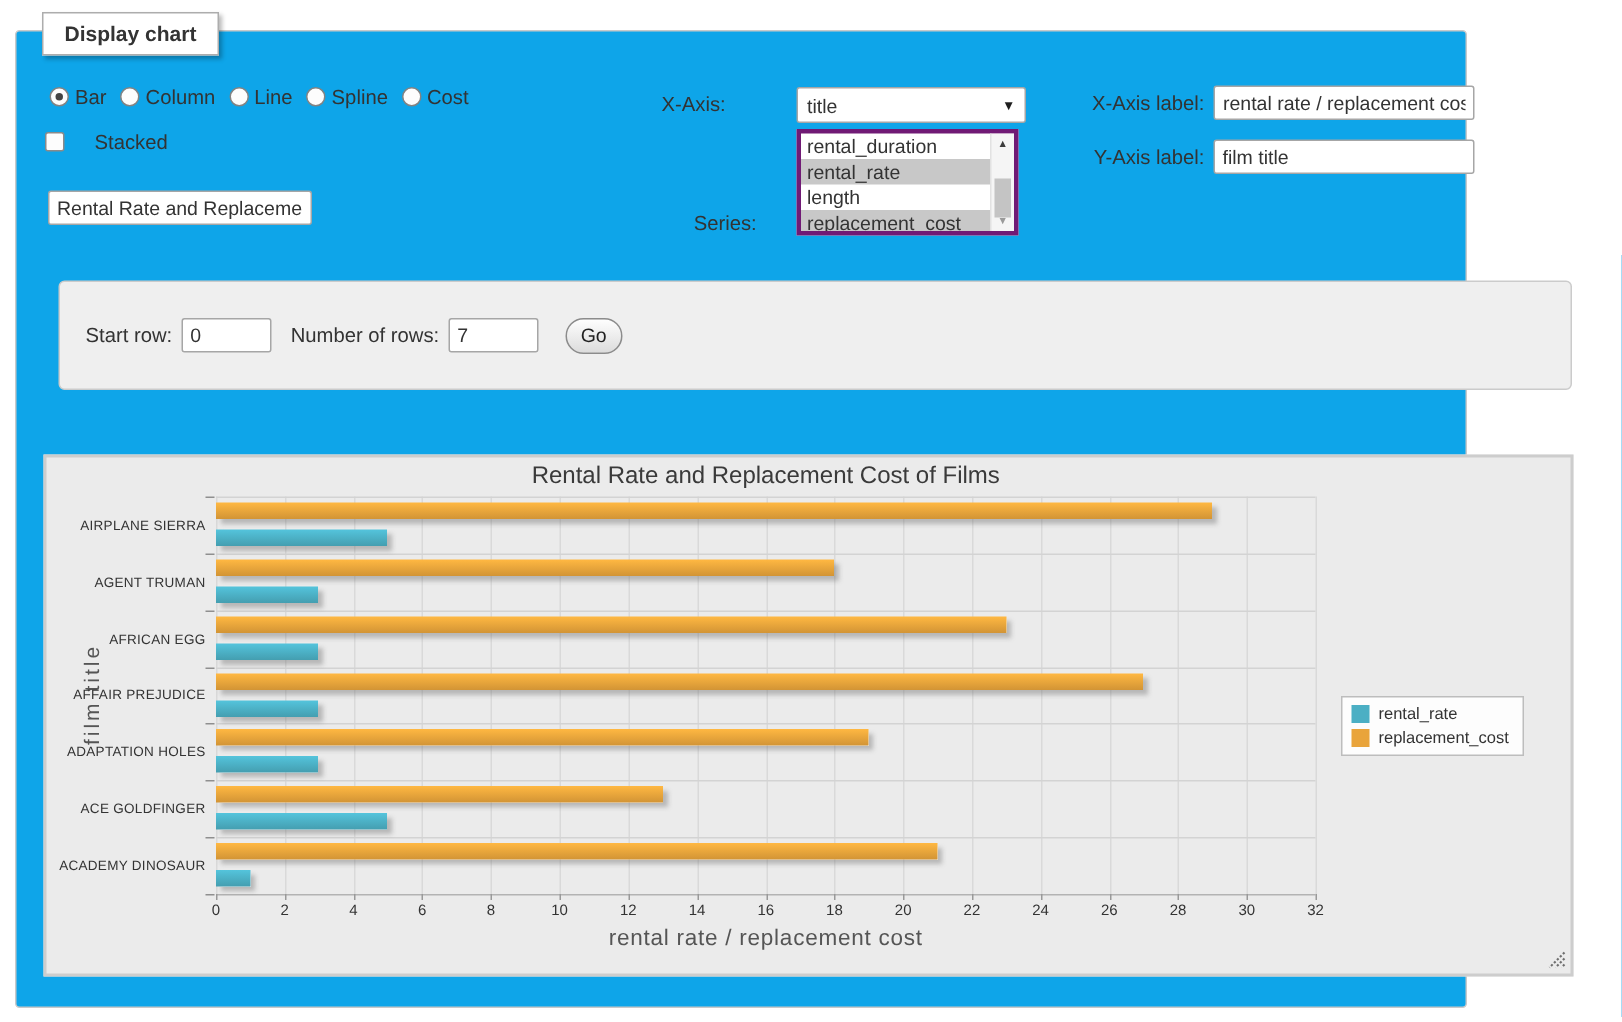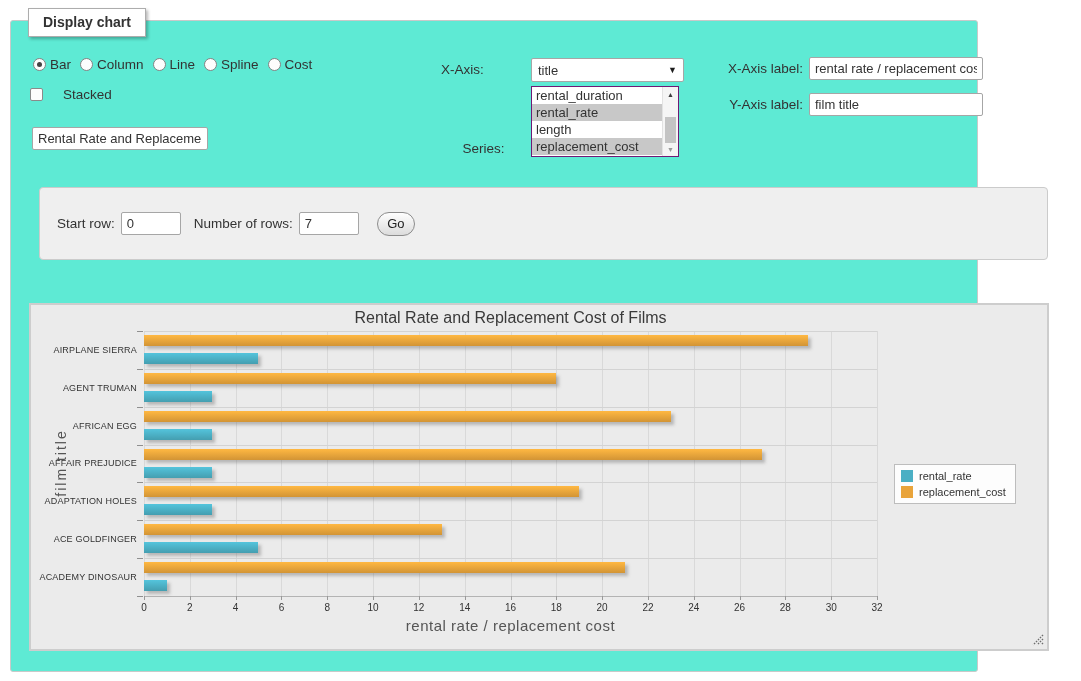--- a/index.html
+++ b/index.html
@@ -1,21 +1,21 @@
 <!DOCTYPE html>
 <html><head>
 <meta charset="utf-8">
 <style>
   * { box-sizing: border-box; }
   body { margin:0; background:#fff; font-family:"Liberation Sans", sans-serif; color:#333; }
   .canvas { position:relative; width:1081px; height:681px; background:#fff; overflow:hidden; }
 
   
   .fieldset { position:absolute; left:10px; top:20px; width:968px; height:652px;
-              background:#5eead4; border:1px solid #c9c9c9; border-radius:3px; }
+              background:#0ea5e9; border:1px solid #c9c9c9; border-radius:3px; }
   .tab { position:absolute; left:17px; top:-13px; background:#fff; border:1px solid #adadad;
          padding:5px 14px 6px; font-size:14px; font-weight:bold; color:#333;
          box-shadow:2px 2px 3px rgba(0,0,0,.28); }
 
   
   .type-row { position:absolute; left:22px; top:36px; display:flex; align-items:center; gap:9px;
               font-size:13.5px; }
   .type-item { display:flex; align-items:center; gap:4px; cursor:default; }
   .radio { width:13px; height:13px; border-radius:50%; border:1px solid #838383; background:#fdfdfd;
            display:inline-block; position:relative; }
@@ -34,21 +34,21 @@
   .lab-series  { left:430px; top:120px; width:85px; text-align:center; }
   .lab-xlabel  { left:698px; top:40px;  width:94px; text-align:right; }
   .lab-ylabel  { left:698px; top:76px;  width:94px; text-align:right; }
 
   .select { position:absolute; left:520px; top:37px; width:153px; height:24px; background:#fff;
             border:1px solid #a6a6a6; border-radius:2px; display:flex; align-items:center;
             padding:0 6px; font-size:13px; cursor:default; }
   .select .arrow { margin-left:auto; font-size:9px; color:#1d1d1d; }
 
   .listbox { position:absolute; left:520px; top:65px; width:148px; height:71px; background:#fff;
-             border:1px solid #701a75; overflow:hidden; }
+             border:3px solid #701a75; overflow:hidden; }
   .opts { position:absolute; left:0; top:0; right:16px; bottom:0; }
   .opt { height:17px; line-height:17px; font-size:13px; padding:0 4px; white-space:nowrap; }
   .opt.sel { background:#c8c8c8; }
   .sbar { position:absolute; right:0; top:0; bottom:0; width:16px; background:#f5f5f5;
           border-left:1px solid #e2e2e2; }
   .sbtn { position:absolute; left:0; right:0; height:14px; display:flex; align-items:center;
           justify-content:center; font-size:7px; }
   .sbtn.up { top:0; color:#3c3c3c; }
   .sbtn.dn { bottom:0; color:#9a9a9a; }
   .sthumb { position:absolute; left:2px; right:2px; top:30px; height:26px; background:#c4c4c4; }

